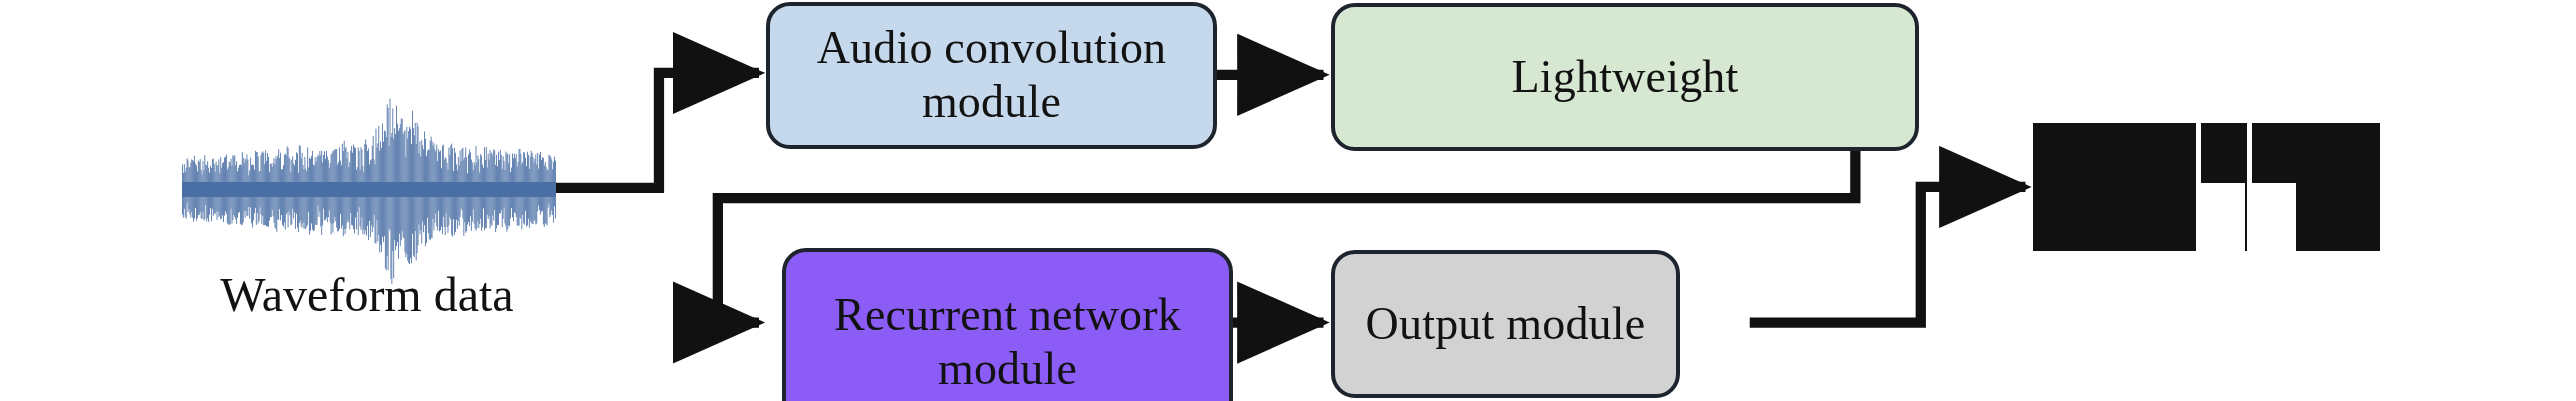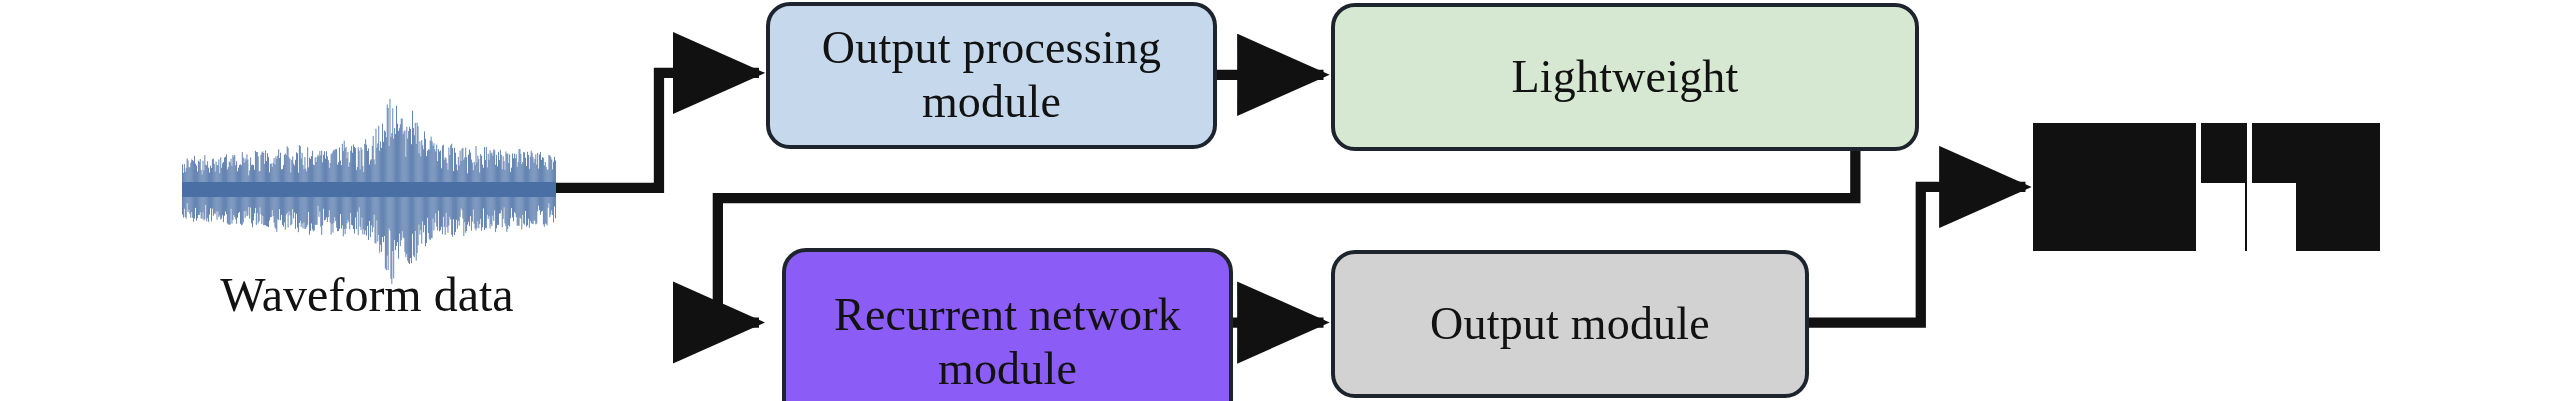--- a/index.html
+++ b/index.html
@@ -50,21 +50,21 @@
   }
   #node-lightconv {
     left: 1331px; top: 2.8px; width: 588px; height: 148px;
     background: #d6e8d1;
   }
   #node-recurrent {
     left: 782px; top: 248px; width: 451px; height: 188px;
     background: #8b5cf6;
   }
   #node-output {
-    left: 1331px; top: 250px; width: 478px; height: 148px;
+    left: 1331px; top: 250px; width: 349px; height: 148px;
     background: #d2d2d2;
   }
   #detection-image {
     position: absolute;
     left: 2033px; top: 123px;
     width: 347px; height: 128px;
     background: #111111;
     overflow: hidden;
   }
   .det-bar {
@@ -507,21 +507,21 @@
         <rect x="398.00" y="72.54" width="0.90" height="53.01"></rect>
         <rect x="399.00" y="76.43" width="0.90" height="61.96"></rect>
         <rect x="0" y="99.5" width="400" height="16"></rect>
       </g>
   </svg>
 
   <div class="caption" id="caption-waveform">Waveform data</div>
 
   <div class="node" id="node-audio">
     <div>
-      <span>Output processing</span>
+      <span>Audio convolution</span>
       <span>module</span>
     </div>
   </div>
 
   <div class="node" id="node-lightconv">
     <div>
       <span>Lightweight</span>
     </div>
   </div>
 

